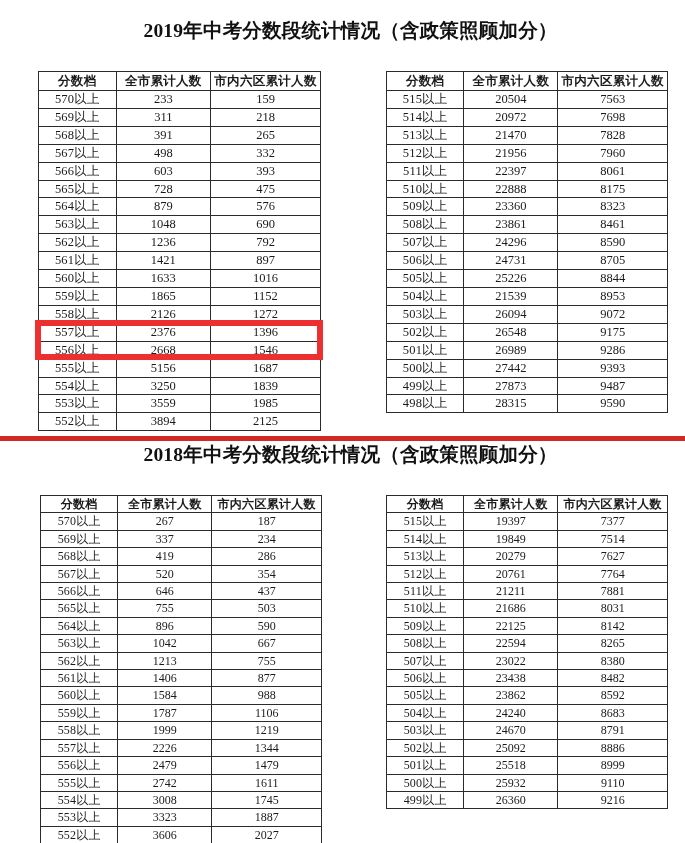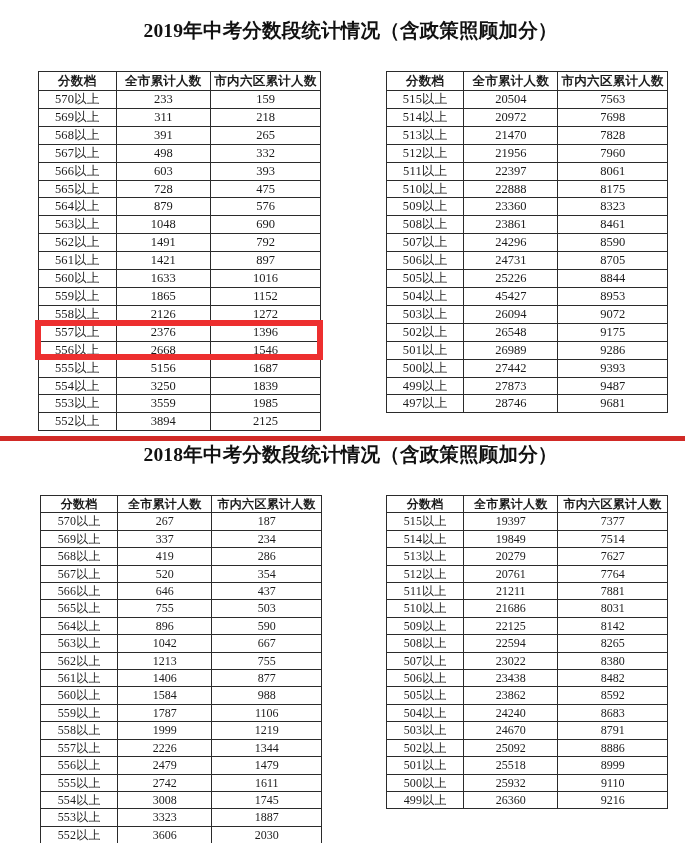--- a/index.html
+++ b/index.html
@@ -189,21 +189,21 @@
             <td>879</td>
             <td>576</td>
           </tr>
           <tr>
             <td class="cell-band">563以上</td>
             <td>1048</td>
             <td>690</td>
           </tr>
           <tr>
             <td class="cell-band">562以上</td>
-            <td>1491</td>
+            <td>1236</td>
             <td>792</td>
           </tr>
           <tr>
             <td class="cell-band">561以上</td>
             <td>1421</td>
             <td>897</td>
           </tr>
           <tr>
             <td class="cell-band">560以上</td>
             <td>1633</td>
@@ -316,21 +316,21 @@
             <td>24731</td>
             <td>8705</td>
           </tr>
           <tr>
             <td class="cell-band">505以上</td>
             <td>25226</td>
             <td>8844</td>
           </tr>
           <tr>
             <td class="cell-band">504以上</td>
-            <td>45427</td>
+            <td>21539</td>
             <td>8953</td>
           </tr>
           <tr>
             <td class="cell-band">503以上</td>
             <td>26094</td>
             <td>9072</td>
           </tr>
           <tr>
             <td class="cell-band">502以上</td>
             <td>26548</td>
@@ -345,23 +345,23 @@
             <td class="cell-band">500以上</td>
             <td>27442</td>
             <td>9393</td>
           </tr>
           <tr>
             <td class="cell-band">499以上</td>
             <td>27873</td>
             <td>9487</td>
           </tr>
           <tr>
-            <td class="cell-band">497以上</td>
-            <td>28746</td>
-            <td>9681</td>
+            <td class="cell-band">498以上</td>
+            <td>28315</td>
+            <td>9590</td>
           </tr>
         </tbody>
     </table>
 
     <div class="highlight-box" id="hl-2019"></div>
   </div>
 </div>
 
 <div class="section-divider"></div>
 
@@ -471,21 +471,21 @@
             <td>1745</td>
           </tr>
           <tr>
             <td class="cell-band">553以上</td>
             <td>3323</td>
             <td>1887</td>
           </tr>
           <tr>
             <td class="cell-band">552以上</td>
             <td>3606</td>
-            <td>2030</td>
+            <td>2027</td>
           </tr>
         </tbody>
     </table>
 
     <table class="score-table right">
       <colgroup>
           <col class="c-band">
           <col class="c-city">
           <col class="c-six">
         </colgroup>

